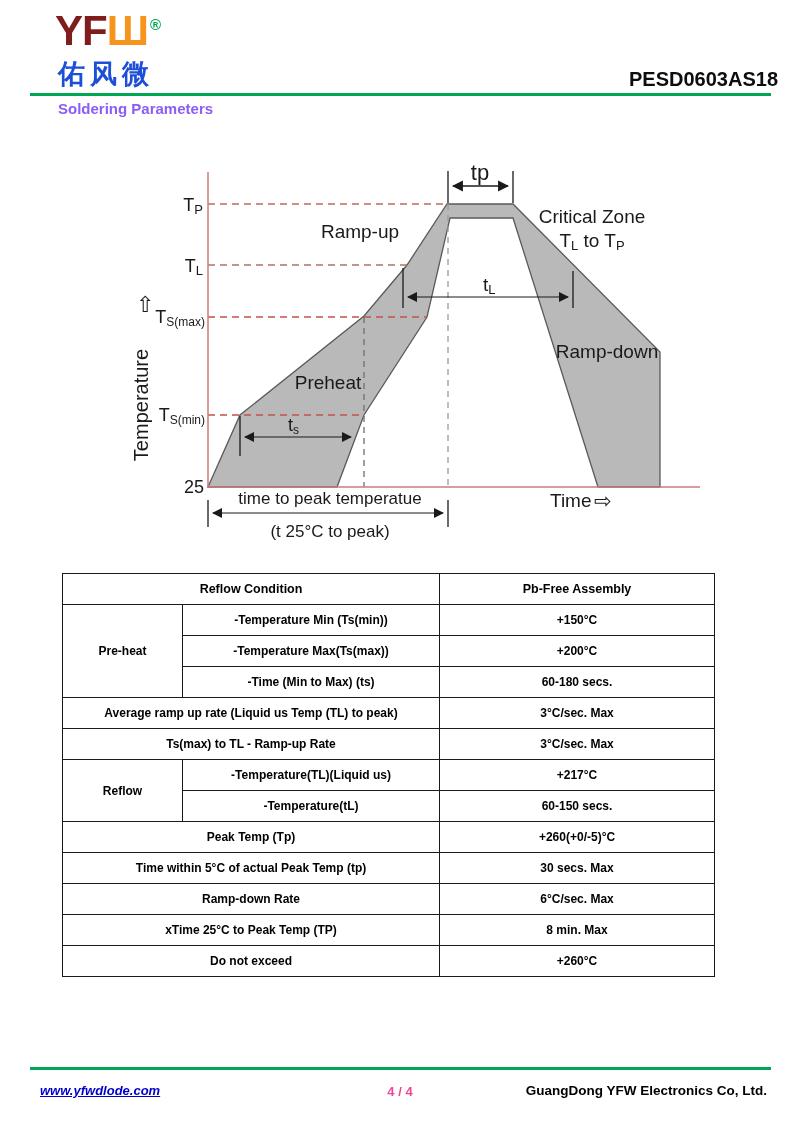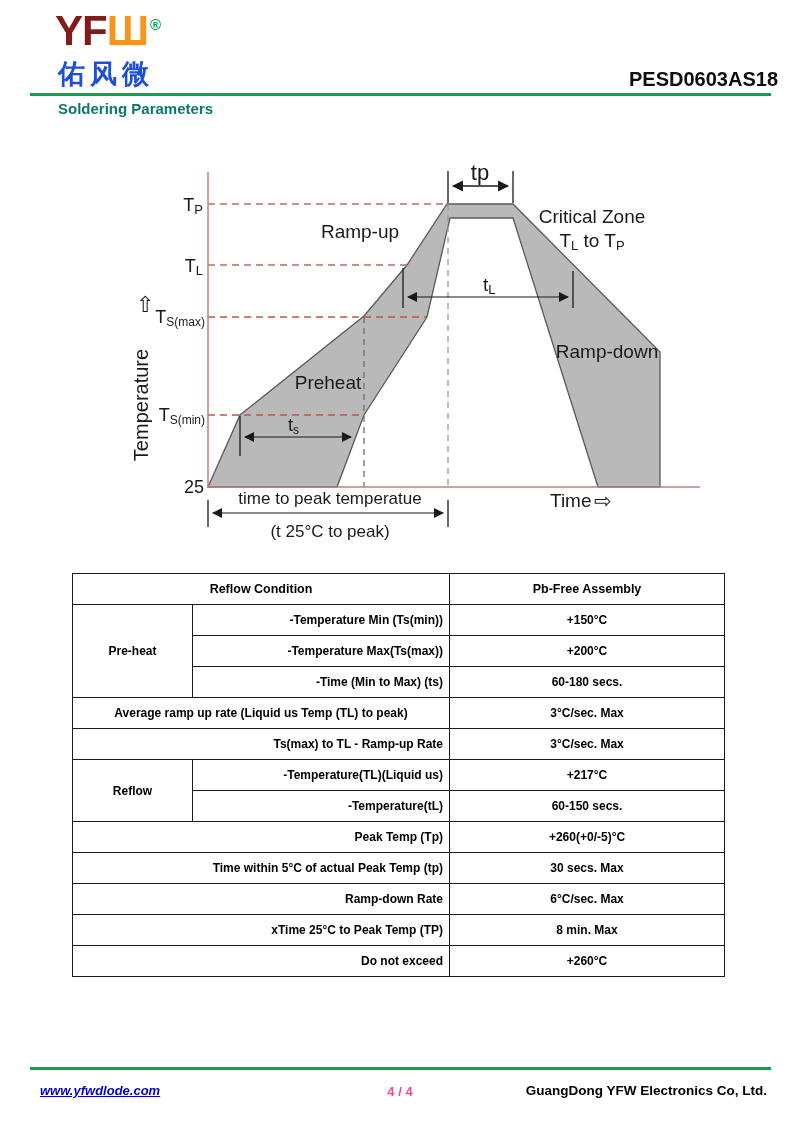--- a/index.html
+++ b/index.html
@@ -8,37 +8,37 @@
   .abs{position:absolute;}
 
   
   .logo-row{left:55px;top:10px;font-weight:bold;font-size:42px;line-height:1;letter-spacing:-1px;}
   .logo-green{color:#7f1d1d;}
   .logo-orange{color:#f7941d;}
   .logo-reg{font-size:15px;color:#00a651;vertical-align:super;font-weight:bold;letter-spacing:0;margin-left:2px;}
   .logo-cn{left:58px;top:56px;font-size:27px;font-weight:bold;color:#1d4ed8;letter-spacing:5px;
            font-family:"DejaVu Sans", sans-serif;}
   .hr-green-top{left:30px;top:93px;width:741px;height:3px;background:#00a651;}
-  .soldering{left:58px;top:100px;font-size:15px;font-weight:bold;color:#0f766e;}
+  .soldering{left:58px;top:100px;font-size:15px;font-weight:bold;color:#8b5cf6;}
   .partno{right:22px;top:68px;font-size:20px;font-weight:bold;color:#0d0d0d;letter-spacing:0px;}
 
   
   svg text{fill:#1a1a1a;}
   .lbl{font-size:18px;}
   .lbl-big{font-size:19px;}
   .sub{font-size:13px;}
   .sub-sm{font-size:12px;}
 
   
-  table.params{position:absolute;left:72px;top:573px;width:652px;border-collapse:collapse;
+  table.params{position:absolute;left:62px;top:573px;width:652px;border-collapse:collapse;
                table-layout:fixed;font-size:12px;font-weight:bold;color:#000;}
   table.params th, table.params td{border:1px solid #1a1a1a;padding:2px 6px;height:26px;}
   table.params th{font-size:12.5px;text-align:center;}
   td.c{text-align:center;}
-  td.l{text-align:right;padding-left:9px;}
+  td.l{text-align:center;padding-left:9px;}
   td.grp{text-align:center;padding-left:9px;}
 
   
   .hr-green-bot{left:30px;top:1067px;width:741px;height:3px;background:#00a651;}
   .f-url{left:40px;top:1083px;font-size:13px;font-weight:bold;color:#0000cc;text-decoration:underline;font-style:italic;}
   .f-page{left:360px;top:1084px;width:80px;text-align:center;font-size:13px;font-weight:bold;color:#ec4899;}
   .f-co{right:33px;top:1083px;font-size:13.5px;font-weight:bold;color:#000;}
 </style>
 </head>
 <body>

